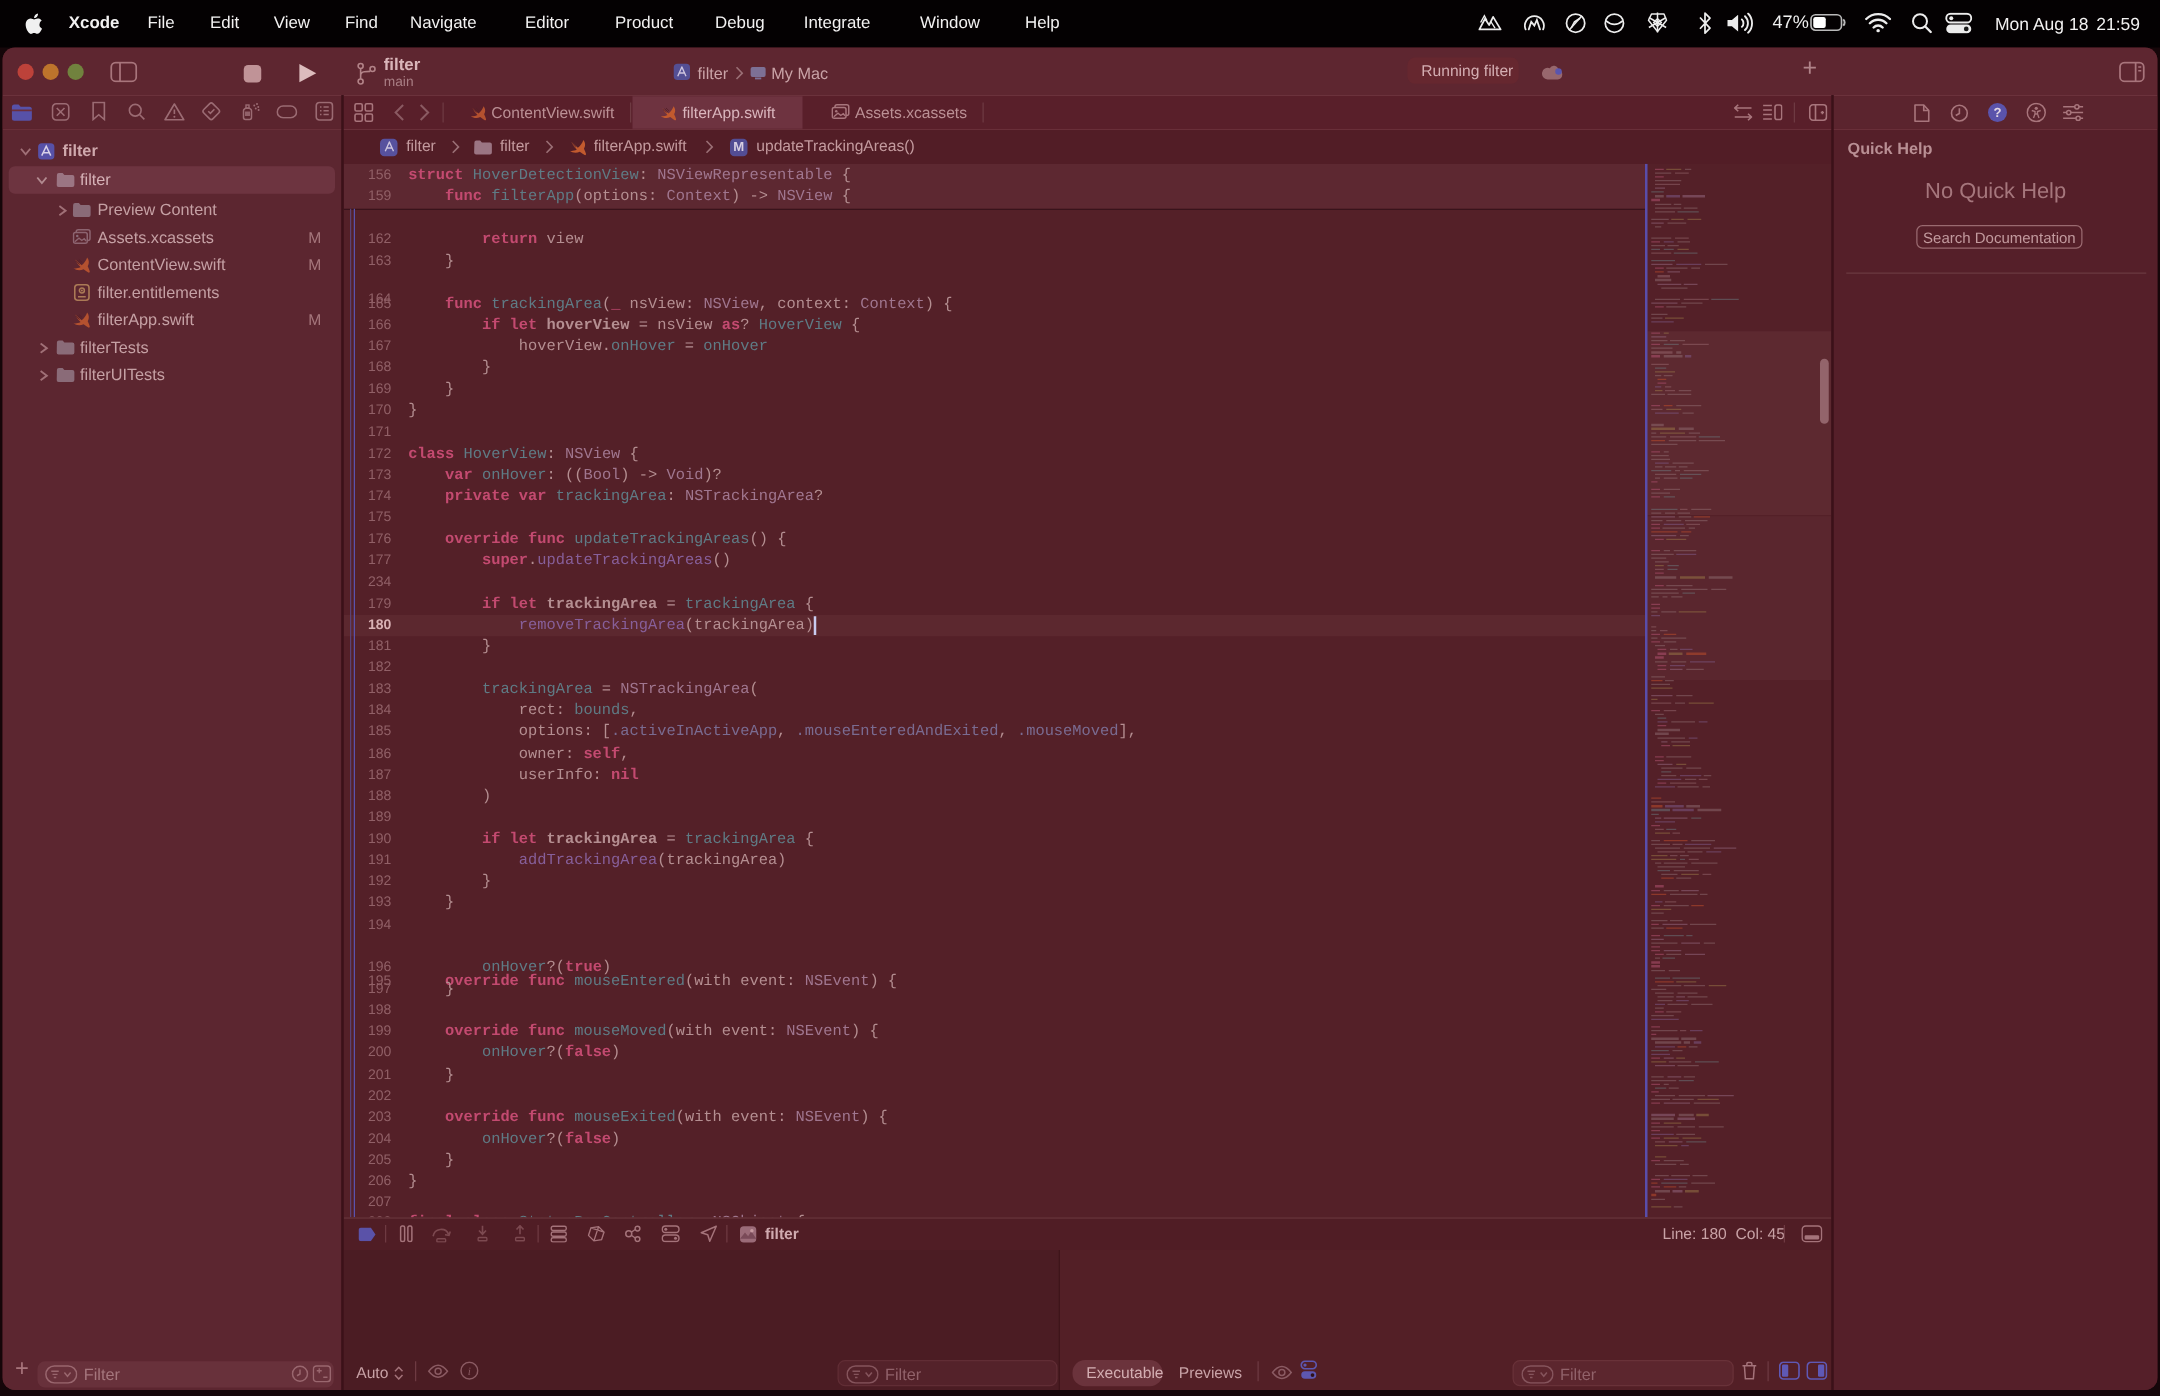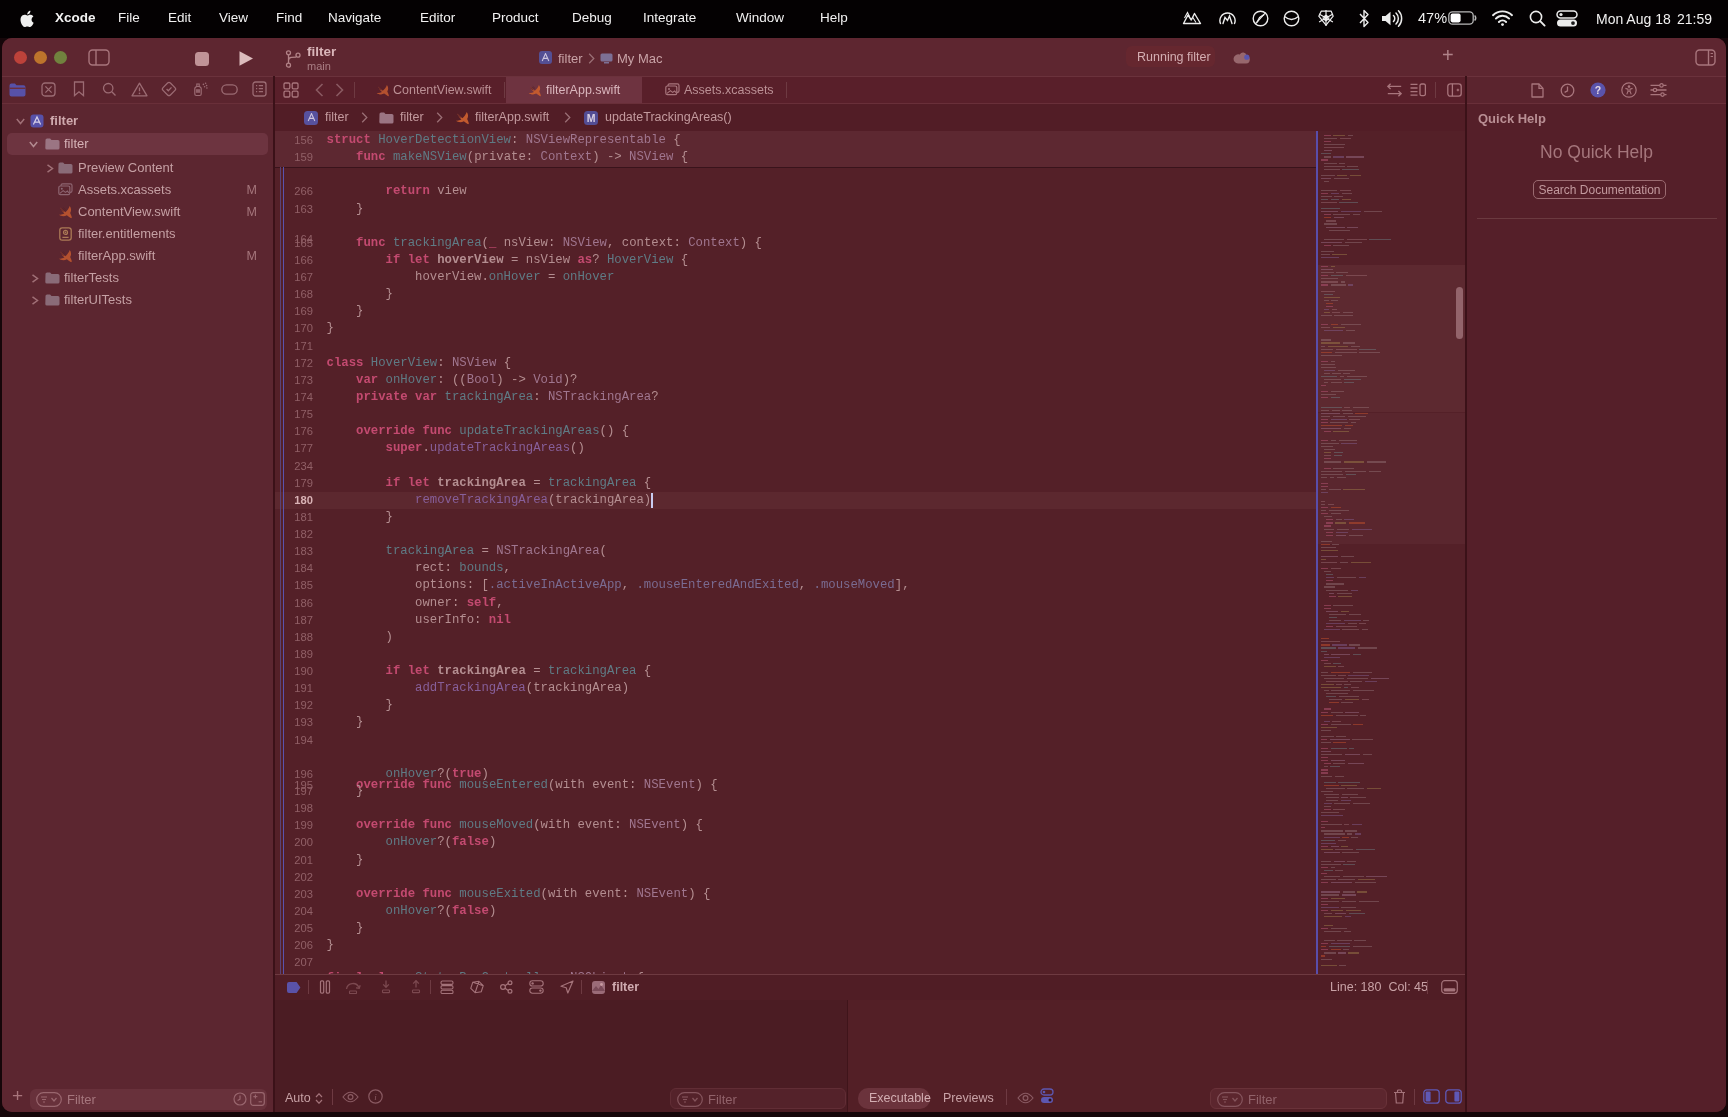--- a/index.html
+++ b/index.html
@@ -453,24 +453,24 @@
     <svg class="abs" style="left:289px; top:8px;" width="7" height="11" viewBox="0 0 7 11">
         <path d="M1.2 0.8 L5.8 5.5 L1.2 10.2" fill="none" stroke="#9a6f75" stroke-width="1.3"></path>
       </svg>
     <div class="abs" style="left:309px; top:7px; width:14px; height:14px; border-radius:3.5px; background:#534d94; text-align:center; font-size:10.5px; font-weight:bold; color:#d8cfe2; line-height:14px;">M</div>
     <div class="abs" style="left:330px; top:6px;">updateTrackingAreas()</div>
   </div>
   <div id="editor" class="abs">
     <div id="code">
 <div class="abs" style="left:0;top:0;width:1041px;height:36px;background:#5d2831;"></div>
 <div class="cl" style="top:0.6px"><span class="ln">156</span><span class="ct"><i class="k">struct</i><i class="p"> </i><i class="t">HoverDetectionView</i><i class="p">: </i><i class="m2">NSViewRepresentable</i><i class="p"> {</i></span></div>
-<div class="cl" style="top:18.2px"><span class="ln">159</span><span class="ct"><i class="p">    </i><i class="k">func</i><i class="p"> </i><i class="t">makeNSView</i><i class="p">(private: </i><i class="m2">Context</i><i class="p">) -&gt; </i><i class="m2">NSView</i><i class="p"> {</i></span></div>
+<div class="cl" style="top:18.2px"><span class="ln">159</span><span class="ct"><i class="p">    </i><i class="k">func</i><i class="p"> </i><i class="t">filterApp</i><i class="p">(options: </i><i class="m2">Context</i><i class="p">) -&gt; </i><i class="m2">NSView</i><i class="p"> {</i></span></div>
 <div class="abs" style="left:0;top:36px;width:1041px;height:1px;background:rgba(25,4,10,0.45);"></div>
 <div class="abs" style="left:0;top:360.77px;width:1041px;height:17.13px;background:rgba(255,205,205,0.05);"></div>
-<div class="cl" style="top:52.43px"><span class="ln">266</span><span class="ct"><i class="p">        </i><i class="k">return</i><i class="p"> view</i></span></div>
+<div class="cl" style="top:52.43px"><span class="ln">162</span><span class="ct"><i class="p">        </i><i class="k">return</i><i class="p"> view</i></span></div>
 <div class="cl" style="top:70px"><span class="ln">163</span><span class="ct"><i class="p">    }</i></span></div>
 <div class="cl" style="top:100px"><span class="ln">164</span><span class="ct"></span></div>
 <div class="cl" style="top:103.82px"><span class="ln">165</span><span class="ct"><i class="p">    </i><i class="k">func</i><i class="p"> </i><i class="t">trackingArea</i><i class="p">(</i><i class="k">_</i><i class="p"> nsView: </i><i class="m2">NSView</i><i class="p">, context: </i><i class="m2">Context</i><i class="p">) {</i></span></div>
 <div class="cl" style="top:120.95px"><span class="ln">166</span><span class="ct"><i class="p">        </i><i class="k">if let</i><i class="p" style="font-weight:bold"> hoverView</i><i class="p"> = nsView </i><i class="k">as</i><i class="p">? </i><i class="t">HoverView</i><i class="p"> {</i></span></div>
 <div class="cl" style="top:138.08px"><span class="ln">167</span><span class="ct"><i class="p">            hoverView.</i><i class="t">onHover</i><i class="p"> = </i><i class="t">onHover</i></span></div>
 <div class="cl" style="top:155.21px"><span class="ln">168</span><span class="ct"><i class="p">        }</i></span></div>
 <div class="cl" style="top:172.34px"><span class="ln">169</span><span class="ct"><i class="p">    }</i></span></div>
 <div class="cl" style="top:189.47px"><span class="ln">170</span><span class="ct"><i class="p">}</i></span></div>
 <div class="cl" style="top:206.60px"><span class="ln">171</span><span class="ct"></span></div>
 <div class="cl" style="top:223.73px"><span class="ln">172</span><span class="ct"><i class="k">class</i><i class="p"> </i><i class="t">HoverView</i><i class="p">: </i><i class="m2">NSView</i><i class="p"> {</i></span></div>

